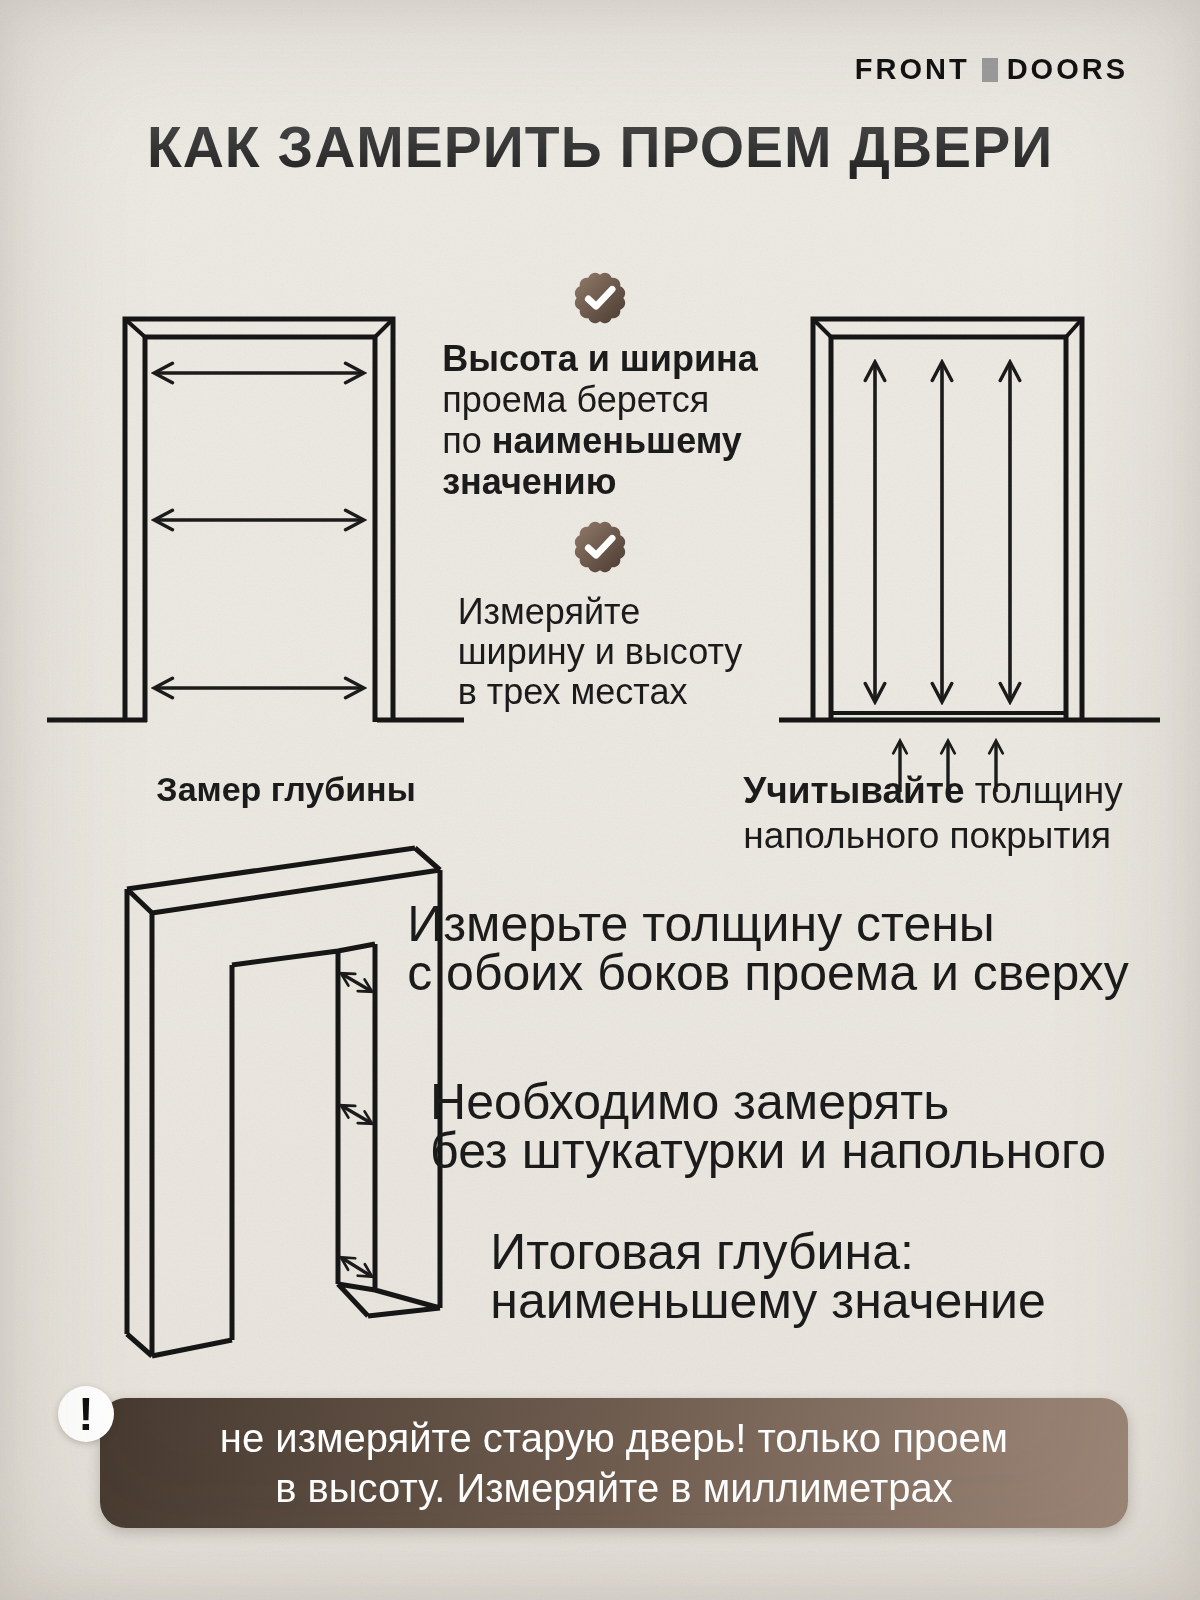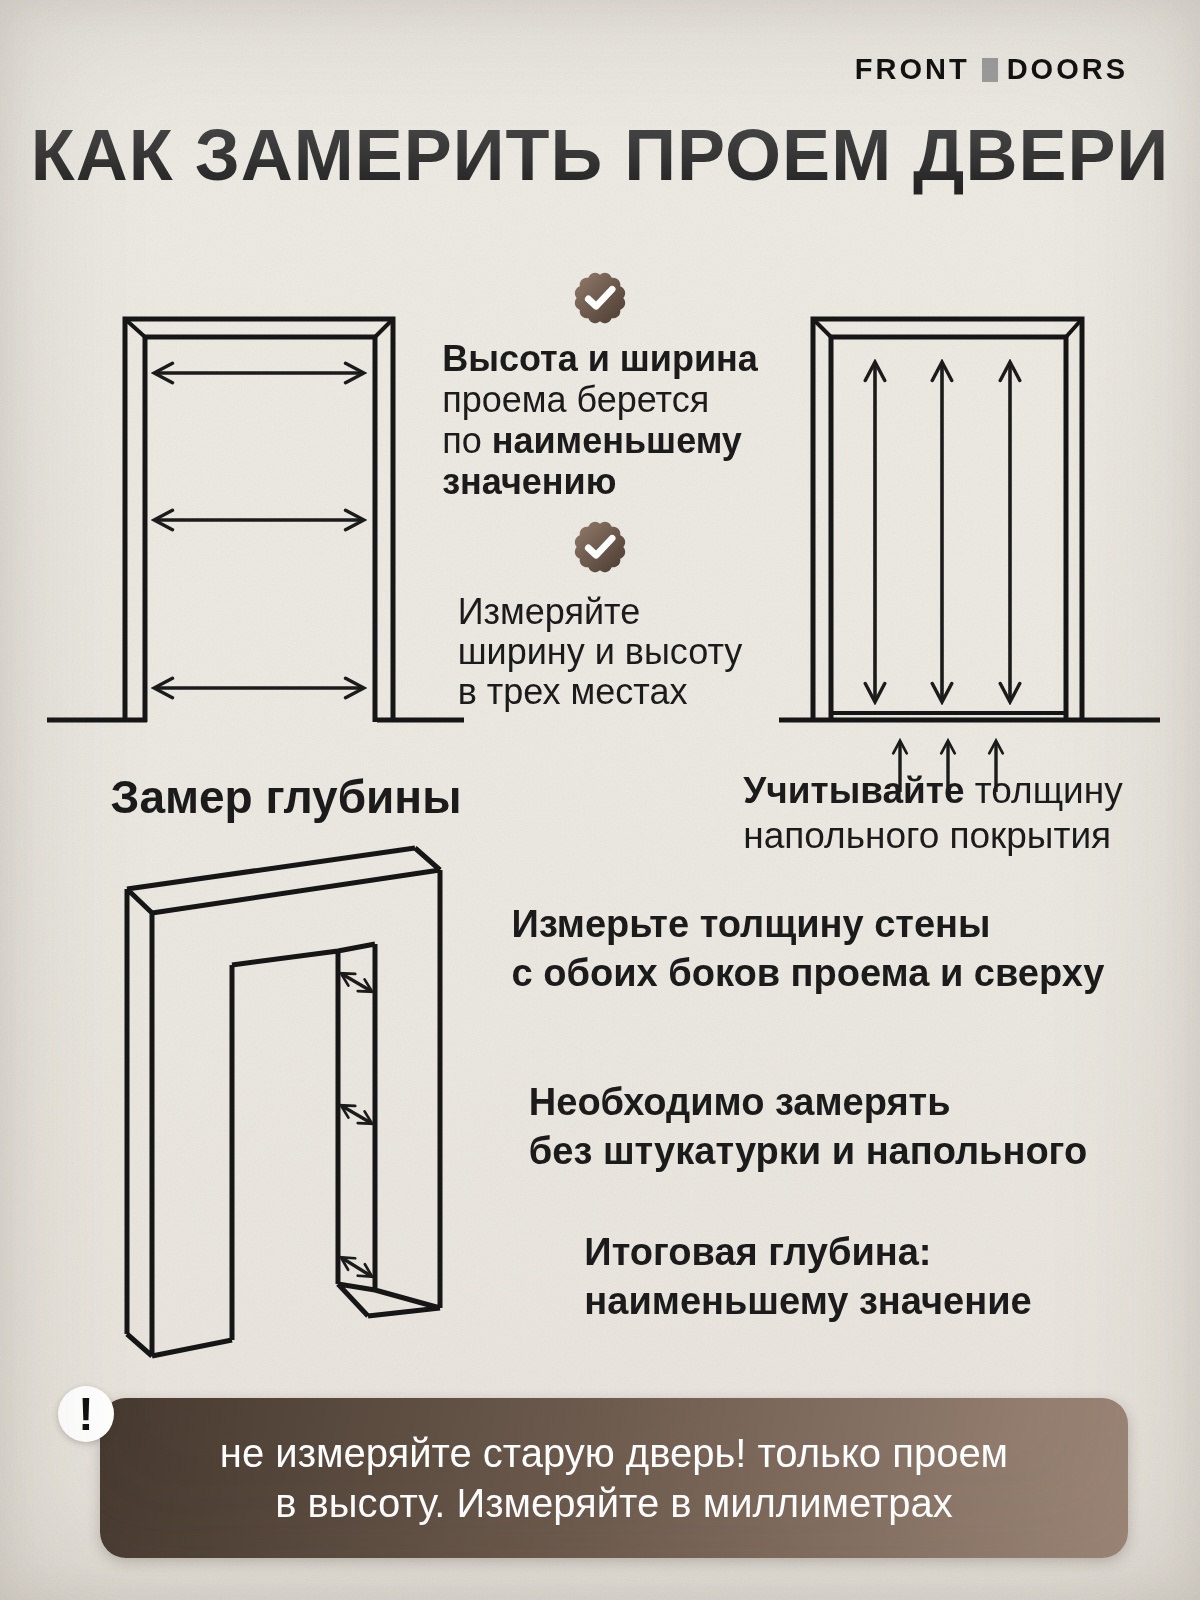--- a/index.html
+++ b/index.html
@@ -21,36 +21,36 @@
   .ln2{fill:none;stroke:var(--line);stroke-width:4;}
   .ar{fill:none;stroke:var(--ink);stroke-width:3.6;}
   .ars{fill:none;stroke:var(--ink);stroke-width:3.4;}
 
   .logo{position:absolute;z-index:3;top:53px;right:72px;display:flex;align-items:center;
         font-weight:bold;font-size:29px;letter-spacing:3px;color:var(--logo_text);}
   .logo .blk{display:inline-block;width:16px;height:24px;background:var(--logo_block);
              margin:0 9px 0 12px;}
 
   .title{position:absolute;z-index:3;left:600px;top:114px;transform:translateX(-50%);
-         white-space:nowrap;font-weight:bold;font-size:72px;letter-spacing:1px;
+         white-space:nowrap;font-weight:bold;font-size:57px;letter-spacing:1px;
          color:var(--title);
          background:linear-gradient(180deg,#4d4d4d 0%,#242424 90%);
          -webkit-background-clip:text;-webkit-text-fill-color:transparent;}
 
   .cblock{position:absolute;z-index:3;transform:translateX(-50%);text-align:left;
           color:var(--ink);white-space:nowrap;}
   .tip{left:600px;font-size:36px;line-height:41px;}
   .b{font-weight:bold;}
   .badge{position:absolute;z-index:3;left:566px;}
 
   .floornote{left:933px;top:768px;font-size:37px;line-height:45px;}
-  .depth-h{left:286px;top:770px;font-size:46px;font-weight:bold;}
-  .dnote{left:768px;font-size:38px;font-weight:bold;line-height:49px;margin-left:40px;}
-
-  .banner{position:absolute;z-index:4;left:100px;top:1398px;width:1028px;height:160px;
+  .depth-h{left:286px;top:770px;font-size:34px;font-weight:bold;}
+  .dnote{left:768px;font-size:50px;font-weight:normal;line-height:49px;}
+
+  .banner{position:absolute;z-index:4;left:100px;top:1398px;width:1028px;height:130px;
           border-radius:26px;
           background:linear-gradient(102deg,var(--banner_dark) 0%,var(--banner_mid) 48%,var(--banner_light) 100%);
           box-shadow:0 4px 14px rgba(60,48,38,.25);
           display:flex;flex-direction:column;justify-content:center;align-items:center;
           color:var(--banner_text);font-size:40px;line-height:50px;text-align:center;}
   .excl{position:absolute;z-index:5;left:58px;top:1386px;width:56px;height:56px;border-radius:50%;
         background:#fff;box-shadow:0 2px 6px rgba(60,48,38,.25);
         display:flex;align-items:center;justify-content:center;
         font-weight:bold;font-size:46px;color:#111;}
 </style>

